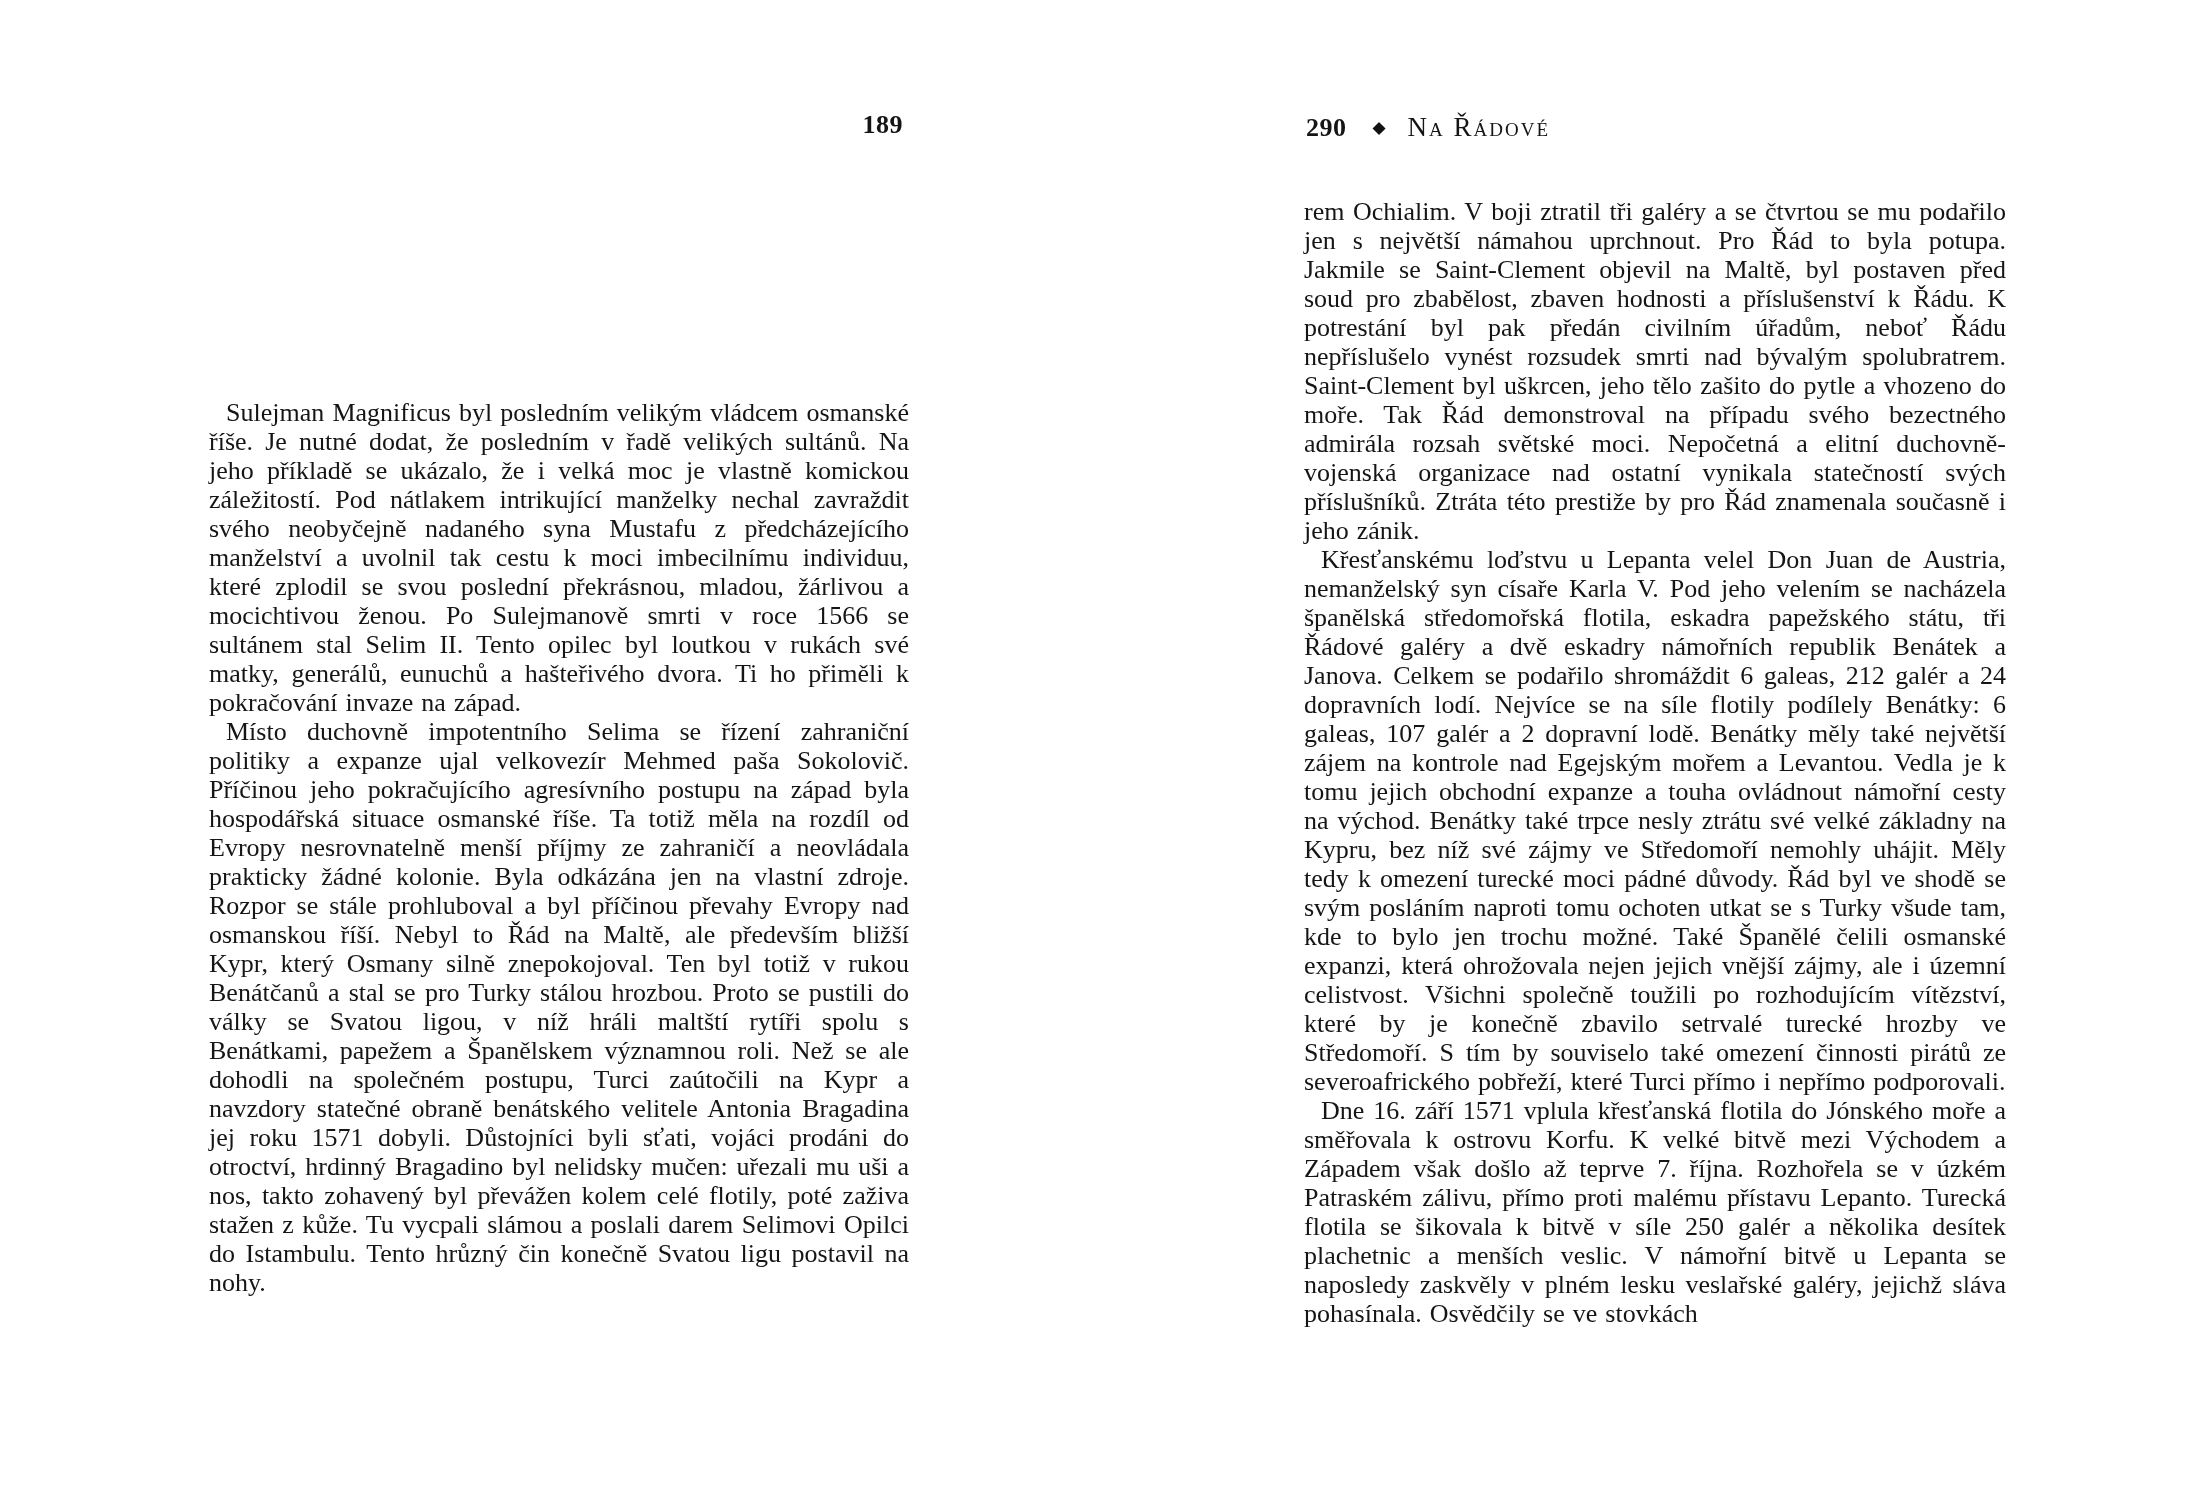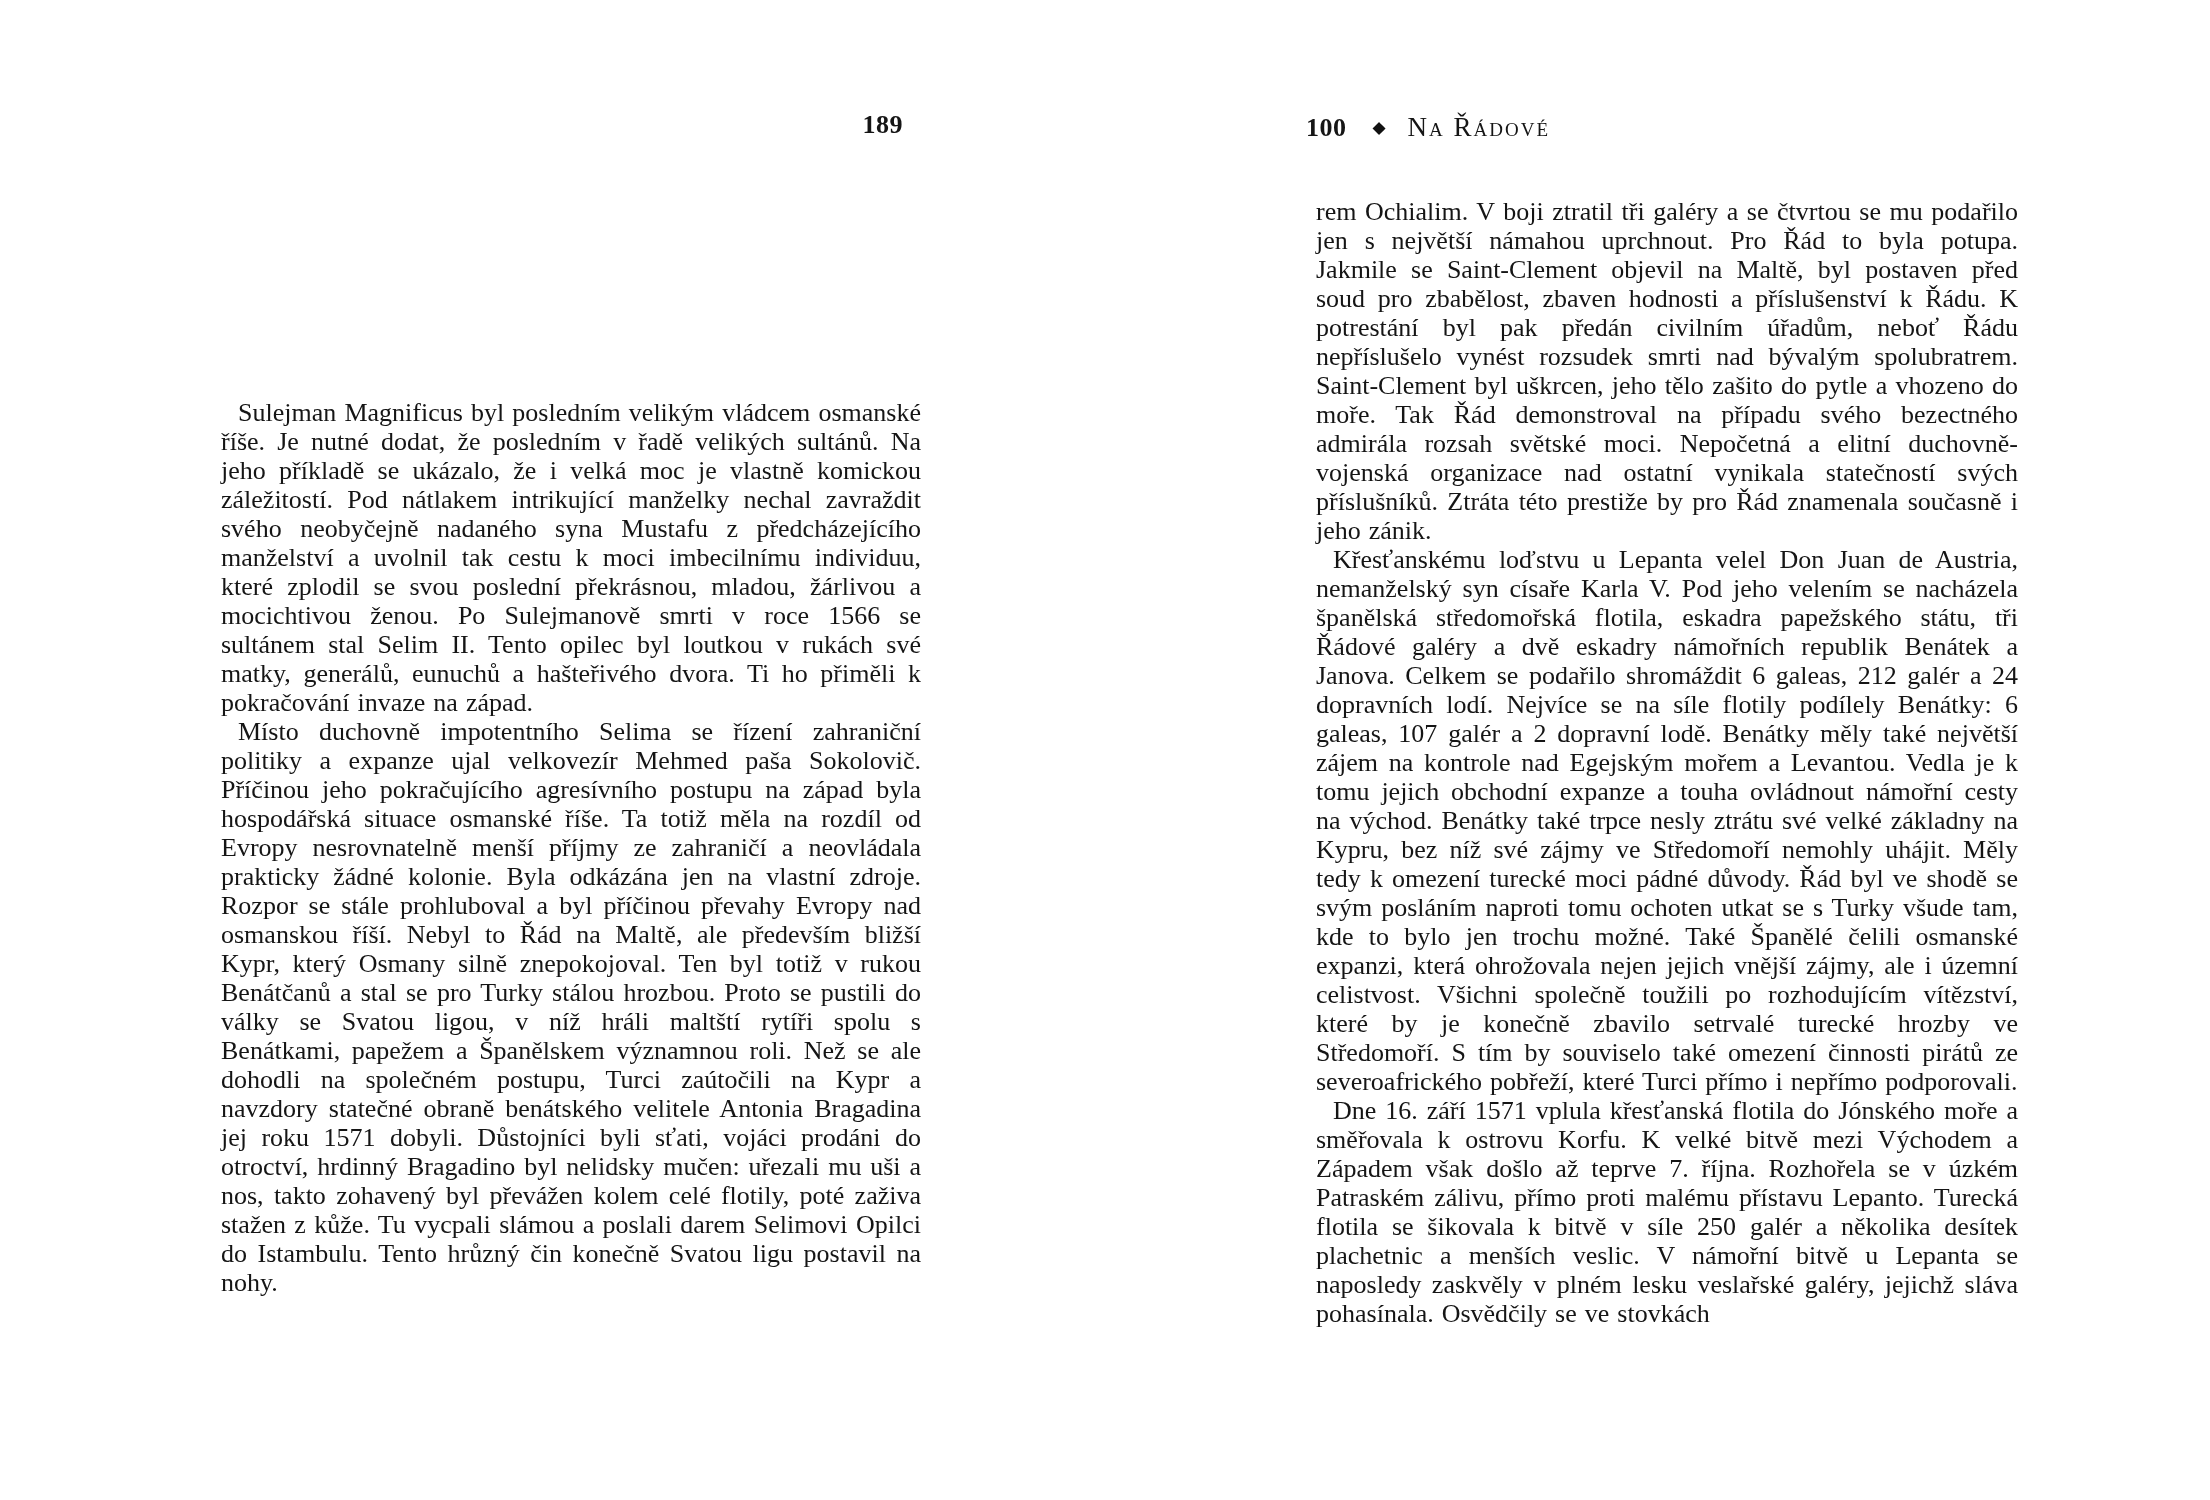--- a/index.html
+++ b/index.html
@@ -38,21 +38,21 @@
   
   .chapter-title {
     position:absolute; top:184px; left:0; width:100%;
     text-align:center;
     font-size:48px; font-style:italic; font-weight:bold;
     letter-spacing:1px;
   }
 
   
   .body-text {
-    position:absolute; left:16px; width:100%;
+    position:absolute; left:4px; width:100%;
     font-size:26px; line-height:29px;
     text-align:justify;
     word-spacing:1.5px;
   }
   .page-left  .body-text { top:362px;margin-top:36px; }
   .page-right .body-text { top:197px; }
 
   .body-text p { text-align:justify; }
   .body-text p.indent { text-indent:17px; }
   .body-text p.no-indent { text-indent:0; }
@@ -67,21 +67,21 @@
 
 
     <div class="body-text">
       <p class="indent">Sulejman Magnificus byl posledním velikým vládcem osmanské říše. Je nutné dodat, že posledním v řadě velikých sultánů. Na jeho příkladě se ukázalo, že i velká moc je vlastně komickou záležitostí. Pod nátlakem intrikující manželky nechal zavraždit svého neobyčejně nadaného syna Mustafu z předcházejícího manželství a uvolnil tak cestu k moci imbecilnímu individuu, které zplodil se svou poslední překrásnou, mladou, žárlivou a mocichtivou ženou. Po Sulejmanově smrti v roce 1566 se sultánem stal Selim II. Tento opilec byl loutkou v rukách své matky, generálů, eunuchů a hašteřivého dvora. Ti ho přiměli k pokračování invaze na západ.</p>
       <p class="indent">Místo duchovně impotentního Selima se řízení zahraniční politiky a expanze ujal velkovezír Mehmed paša Sokolovič. Příčinou jeho pokračujícího agresívního postupu na západ byla hospodářská situace osmanské říše. Ta totiž měla na rozdíl od Evropy nesrovnatelně menší příjmy ze zahraničí a neovládala prakticky žádné kolonie. Byla odkázána jen na vlastní zdroje. Rozpor se stále prohluboval a byl příčinou převahy Evropy nad osmanskou říší. Nebyl to Řád na Maltě, ale především bližší Kypr, který Osmany silně znepokojoval. Ten byl totiž v rukou Benátčanů a stal se pro Turky stálou hrozbou. Proto se pustili do války se Svatou ligou, v níž hráli maltští rytíři spolu s Benátkami, papežem a Španělskem významnou roli. Než se ale dohodli na společném postupu, Turci zaútočili na Kypr a navzdory statečné obraně benátského velitele Antonia Bragadina jej roku 1571 dobyli. Důstojníci byli sťati, vojáci prodáni do otroctví, hrdinný Bragadino byl nelidsky mučen: uřezali mu uši a nos, takto zohavený byl převážen kolem celé flotily, poté zaživa stažen z kůže. Tu vycpali slámou a poslali darem Selimovi Opilci do Istambulu. Tento hrůzný čin konečně Svatou ligu postavil na nohy.</p>
     </div>
   </div>
 
   <div class="page page-right">
     <div class="running-header">
-      <span class="num">100</span>
+      <span class="num">290</span>
       <span class="diamond">◆</span>
       <span class="head-text">Na Řádové</span>
     </div>
 
     <div class="body-text">
       <p class="no-indent">rem Ochialim. V boji ztratil tři galéry a se čtvrtou se mu podařilo jen s největší námahou uprchnout. Pro Řád to byla potupa. Jakmile se Saint-Clement objevil na Maltě, byl postaven před soud pro zbabělost, zbaven hodnosti a příslušenství k Řádu. K potrestání byl pak předán civilním úřadům, neboť Řádu nepříslušelo vynést rozsudek smrti nad bývalým spolubratrem. Saint-Clement byl uškrcen, jeho tělo zašito do pytle a vhozeno do moře. Tak Řád demonstroval na případu svého bezectného admirála rozsah světské moci. Nepočetná a elitní duchovně-vojenská organizace nad ostatní vynikala statečností svých příslušníků. Ztráta této prestiže by pro Řád znamenala současně i jeho zánik.</p>
       <p class="indent">Křesťanskému loďstvu u Lepanta velel Don Juan de Austria, nemanželský syn císaře Karla V. Pod jeho velením se nacházela španělská středomořská flotila, eskadra papežského státu, tři Řádové galéry a dvě eskadry námořních republik Benátek a Janova. Celkem se podařilo shromáždit 6 galeas, 212 galér a 24 dopravních lodí. Nejvíce se na síle flotily podílely Benátky: 6 galeas, 107 galér a 2 dopravní lodě. Benátky měly také největší zájem na kontrole nad Egejským mořem a Levantou. Vedla je k tomu jejich obchodní expanze a touha ovládnout námořní cesty na východ. Benátky také trpce nesly ztrátu své velké základny na Kypru, bez níž své zájmy ve Středomoří nemohly uhájit. Měly tedy k omezení turecké moci pádné důvody. Řád byl ve shodě se svým posláním naproti tomu ochoten utkat se s Turky všude tam, kde to bylo jen trochu možné. Také Španělé čelili osmanské expanzi, která ohrožovala nejen jejich vnější zájmy, ale i územní celistvost. Všichni společně toužili po rozhodujícím vítězství, které by je konečně zbavilo setrvalé turecké hrozby ve Středomoří. S tím by souviselo také omezení činnosti pirátů ze severoafrického pobřeží, které Turci přímo i nepřímo podporovali.</p>
       <p class="indent">Dne 16. září 1571 vplula křesťanská flotila do Jónského moře a směřovala k ostrovu Korfu. K velké bitvě mezi Východem a Západem však došlo až teprve 7. října. Rozhořela se v úzkém Patraském zálivu, přímo proti malému přístavu Lepanto. Turecká flotila se šikovala k bitvě v síle 250 galér a několika desítek plachetnic a menších veslic. V námořní bitvě u Lepanta se naposledy zaskvěly v plném lesku veslařské galéry, jejichž sláva pohasínala. Osvědčily se ve stovkách</p>
     </div>
   </div>

